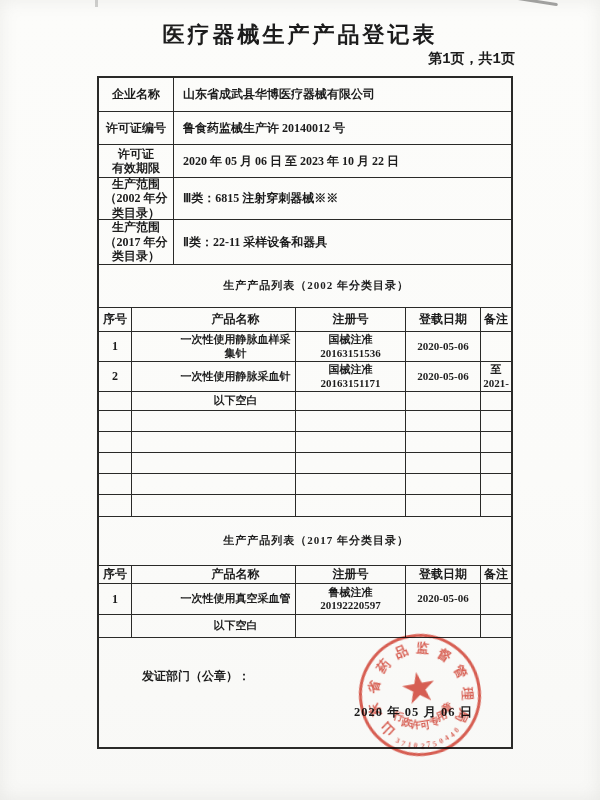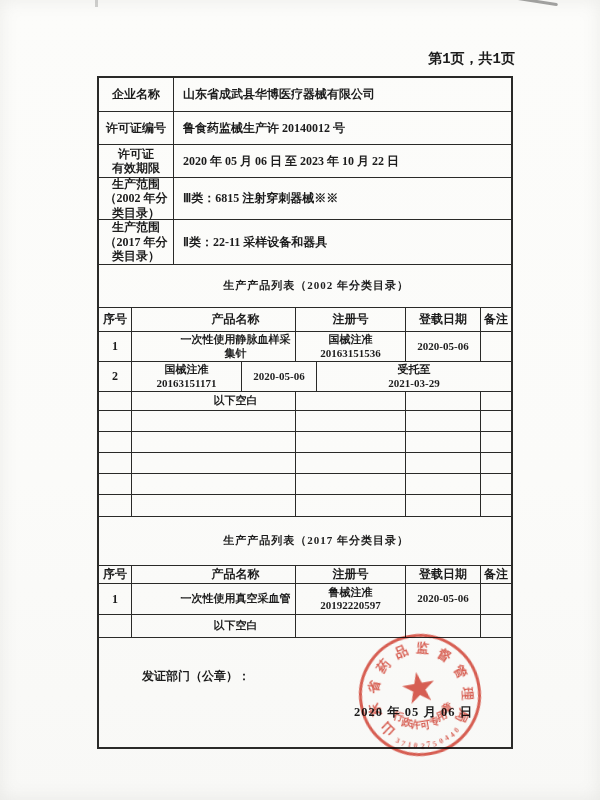--- a/index.html
+++ b/index.html
@@ -85,20 +85,21 @@
   }
   .stamp-arc, .stamp-center, .stamp-serial { position:absolute; inset:0; }
 </style>
 </head>
 <body>
 
 <div class="page">
   <div class="artifact-top"></div>
   <div class="artifact-speck"></div>
 
+  <div class="doc-title">医疗器械生产产品登记表</div>
   <div class="page-indicator">第1页，共1页</div>
 
   <div class="reg-table">
 
     <div class="trow h34">
       <div class="tcell lbl">
           <span>企业名称</span>
         </div>
       <div class="tcell val">山东省成武县华博医疗器械有限公司</div>
     </div>
@@ -149,20 +150,21 @@
       <div class="tcell c-name">一次性使用静脉血样采集针</div>
       <div class="tcell c-reg two-line">
         <span>国械注准</span>
         <span>20163151536</span>
       </div>
       <div class="tcell c-date">2020-05-06</div>
       <div class="tcell c-note"></div>
     </div>
     <div class="trow h30">
       <div class="tcell c-no">2</div>
+      <div class="tcell c-name">一次性使用静脉采血针</div>
       <div class="tcell c-reg two-line">
         <span>国械注准</span>
         <span>20163151171</span>
       </div>
       <div class="tcell c-date">2020-05-06</div>
       <div class="tcell c-note two-line">
         <span>受托至</span>
         <span>2021-03-29</span>
       </div>
     </div>

